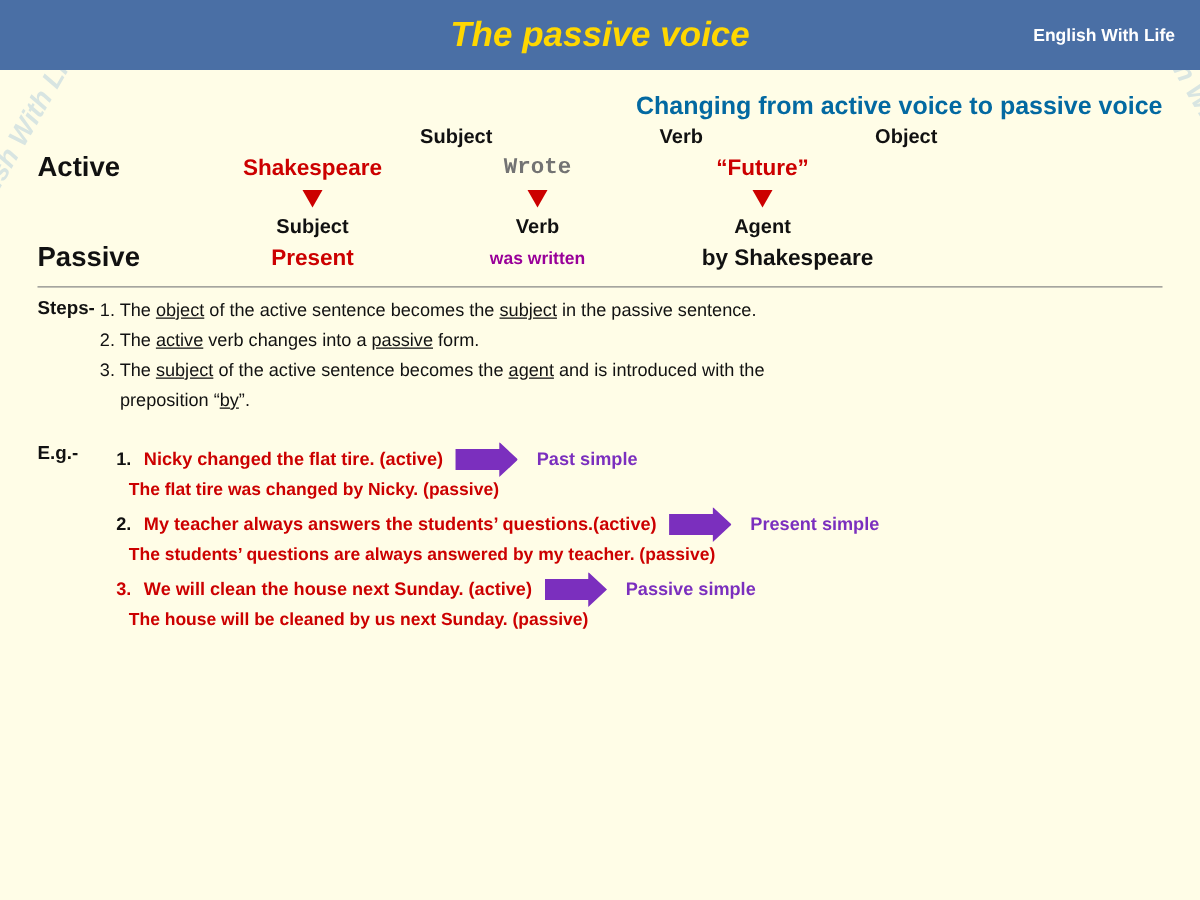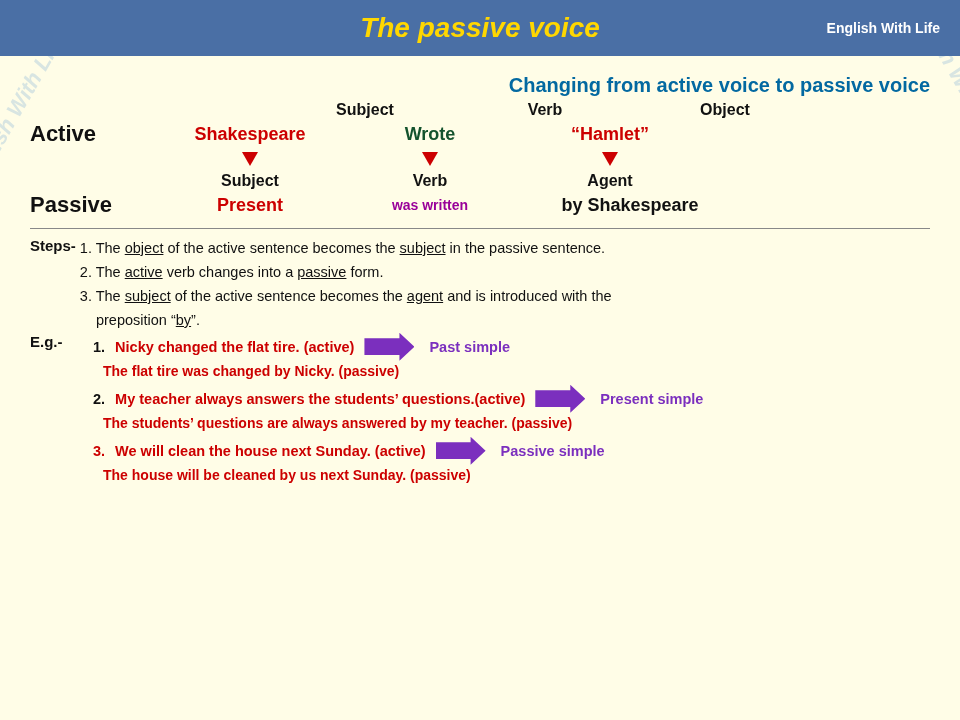--- a/index.html
+++ b/index.html
@@ -101,21 +101,21 @@
       display: flex;
       padding-left: 0;
     }
     .val-cell {
       width: 180px;
       text-align: center;
       font-size: 18px;
       font-weight: bold;
     }
     .val-shakespeare { color: #cc0000; }
-    .val-wrote { color: #14532d; }
+    .val-wrote { color: #737373; font-family: Liberation Mono, monospace; }
     .val-hamlet { color: #cc0000; }
 
     .arrows-section {
       display: flex;
       padding-left: 130px;
       margin-top: 5px;
       margin-bottom: 2px;
     }
     .arrow-cell {
       width: 180px;
@@ -251,21 +251,21 @@
     <div class="col-label">Subject</div>
     <div class="col-label">Verb</div>
     <div class="col-label">Object</div>
   </div>
 
   <div class="active-row">
     <div class="row-label">Active</div>
     <div class="active-values">
       <div class="val-cell val-shakespeare">Shakespeare</div>
       <div class="val-cell val-wrote">Wrote</div>
-      <div class="val-cell val-hamlet">“Hamlet”</div>
+      <div class="val-cell val-hamlet">“Future”</div>
     </div>
   </div>
 
   <div class="arrows-section">
     <div class="arrow-cell">
       <span class="down-arrow"></span>
     </div>
     <div class="arrow-cell">
       <span class="down-arrow"></span>
     </div>
@@ -293,21 +293,21 @@
 
   <div class="steps-block">
     <span class="steps-intro">Steps-</span>
     <div class="steps-list">
       <div>1. The <u>object</u> of the active sentence becomes the <u>subject</u> in the passive sentence.</div>
       <div>2. The <u>active</u> verb changes into a <u>passive</u> form.</div>
       <div>3. The <u>subject</u> of the active sentence becomes the <u>agent</u> and is introduced with the<br>&nbsp;&nbsp;&nbsp;&nbsp;preposition “<u>by</u>”.</div>
     </div>
   </div>
 
-  <div style="margin-top:0;">
+  <div style="margin-top:20px;">
     <div class="eg-intro">
       <span class="eg-intro-label">E.g.-</span>
       <div class="eg-items">
 
         <div class="eg-block">
           <div class="eg-row">
             <span class="eg-num">1.</span>
             <span class="eg-line">Nicky changed the flat tire. (active)</span>
             <span class="arrow-right"></span>
             <span class="tense-badge">Past simple</span>

